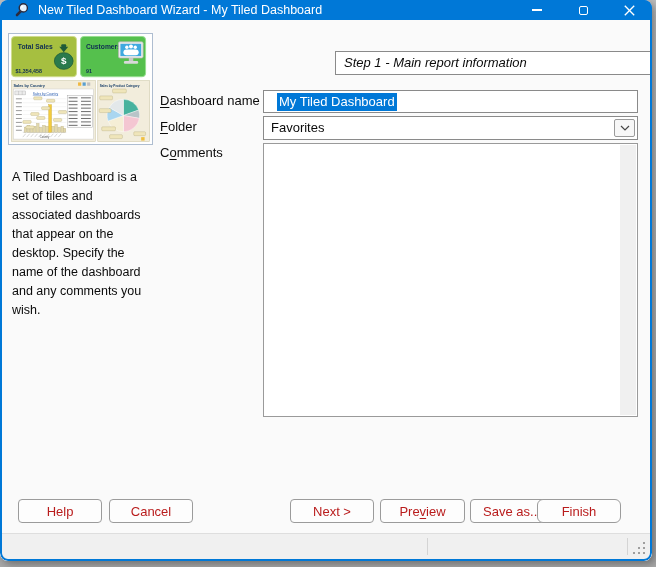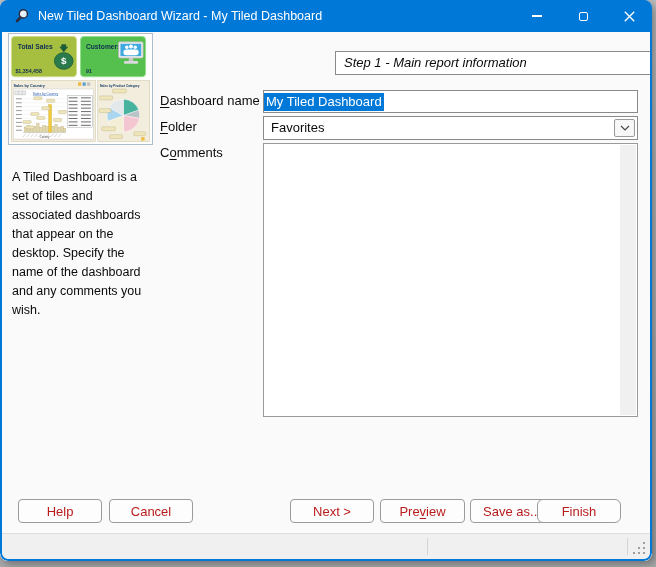--- a/index.html
+++ b/index.html
@@ -13,21 +13,21 @@
     position:absolute; left:0; top:0; width:652px; height:561px;
     background:#fafafa; border-radius:8px; overflow:hidden;
     box-shadow:3px 3px 8px rgba(0,0,0,.35);
   }
   .window-border {
     position:absolute; inset:0; border:2px solid var(--titlebar,#0078d7);
     border-radius:8px; pointer-events:none; z-index:60;
   }
   
   .titlebar {
-    position:absolute; left:0; top:0; width:652px; height:32px;
+    position:absolute; left:0; top:0; width:652px; height:20px;
     background:var(--titlebar,#0078d7); display:flex; align-items:center; color:#fff;
   }
   .titlebar .app-icon { margin-left:13px; width:16px; height:16px; flex:none; }
   .titlebar .title { font-size:12.5px; margin-left:9px; flex:1; white-space:nowrap; }
   .win-controls { display:flex; height:100%; }
   .win-btn { width:46px; height:100%; display:flex; align-items:center; justify-content:center; cursor:default; }
   .glyph-min { width:10px; height:1.4px; background:#fff; }
   .glyph-max { width:9px; height:9px; border:1.2px solid #fff; border-radius:2px; }
   
   .thumb {
@@ -39,21 +39,21 @@
     font-size:12.5px; line-height:19px; color:#0b0b0b;
   }
   
   .field-label { position:absolute; left:160px; font-size:13px; color:#0b0b0b; white-space:nowrap; }
   .mn { text-decoration:underline; text-underline-offset:2px; }
   .combo, .textbox {
     position:absolute; background:#fff; border:1px solid #8a8a8a;
     font-size:13px; color:#0b0b0b;
   }
   .step-combo { left:335px; top:51px; width:346px; height:24px; line-height:22px; padding-left:8px;font-style:italic; }
-  .name-input  { left:263px; top:90px;  width:375px; height:23px; line-height:21px; padding-left:0; }
+  .name-input  { left:263px; top:90px;  width:375px; height:23px; line-height:21px; padding-left:13px; }
   .folder-combo{ left:263px; top:116px; width:375px; height:24px; line-height:21px; padding-left:7px; }
   .comments-box{ left:263px; top:143px; width:375px; height:274px; border-color:#9a9a9a; }
   .sel-text {
     background:var(--selection,#0078d7); color:#fff; padding:1px 2px 2px 2px;
   }
   .dd-btn {
     position:absolute; right:2px; top:2px; bottom:2px; width:21px;
     background:#f7f7f7; border:1px solid #9a9a9a; border-radius:2px;
     display:flex; align-items:center; justify-content:center;
   }

